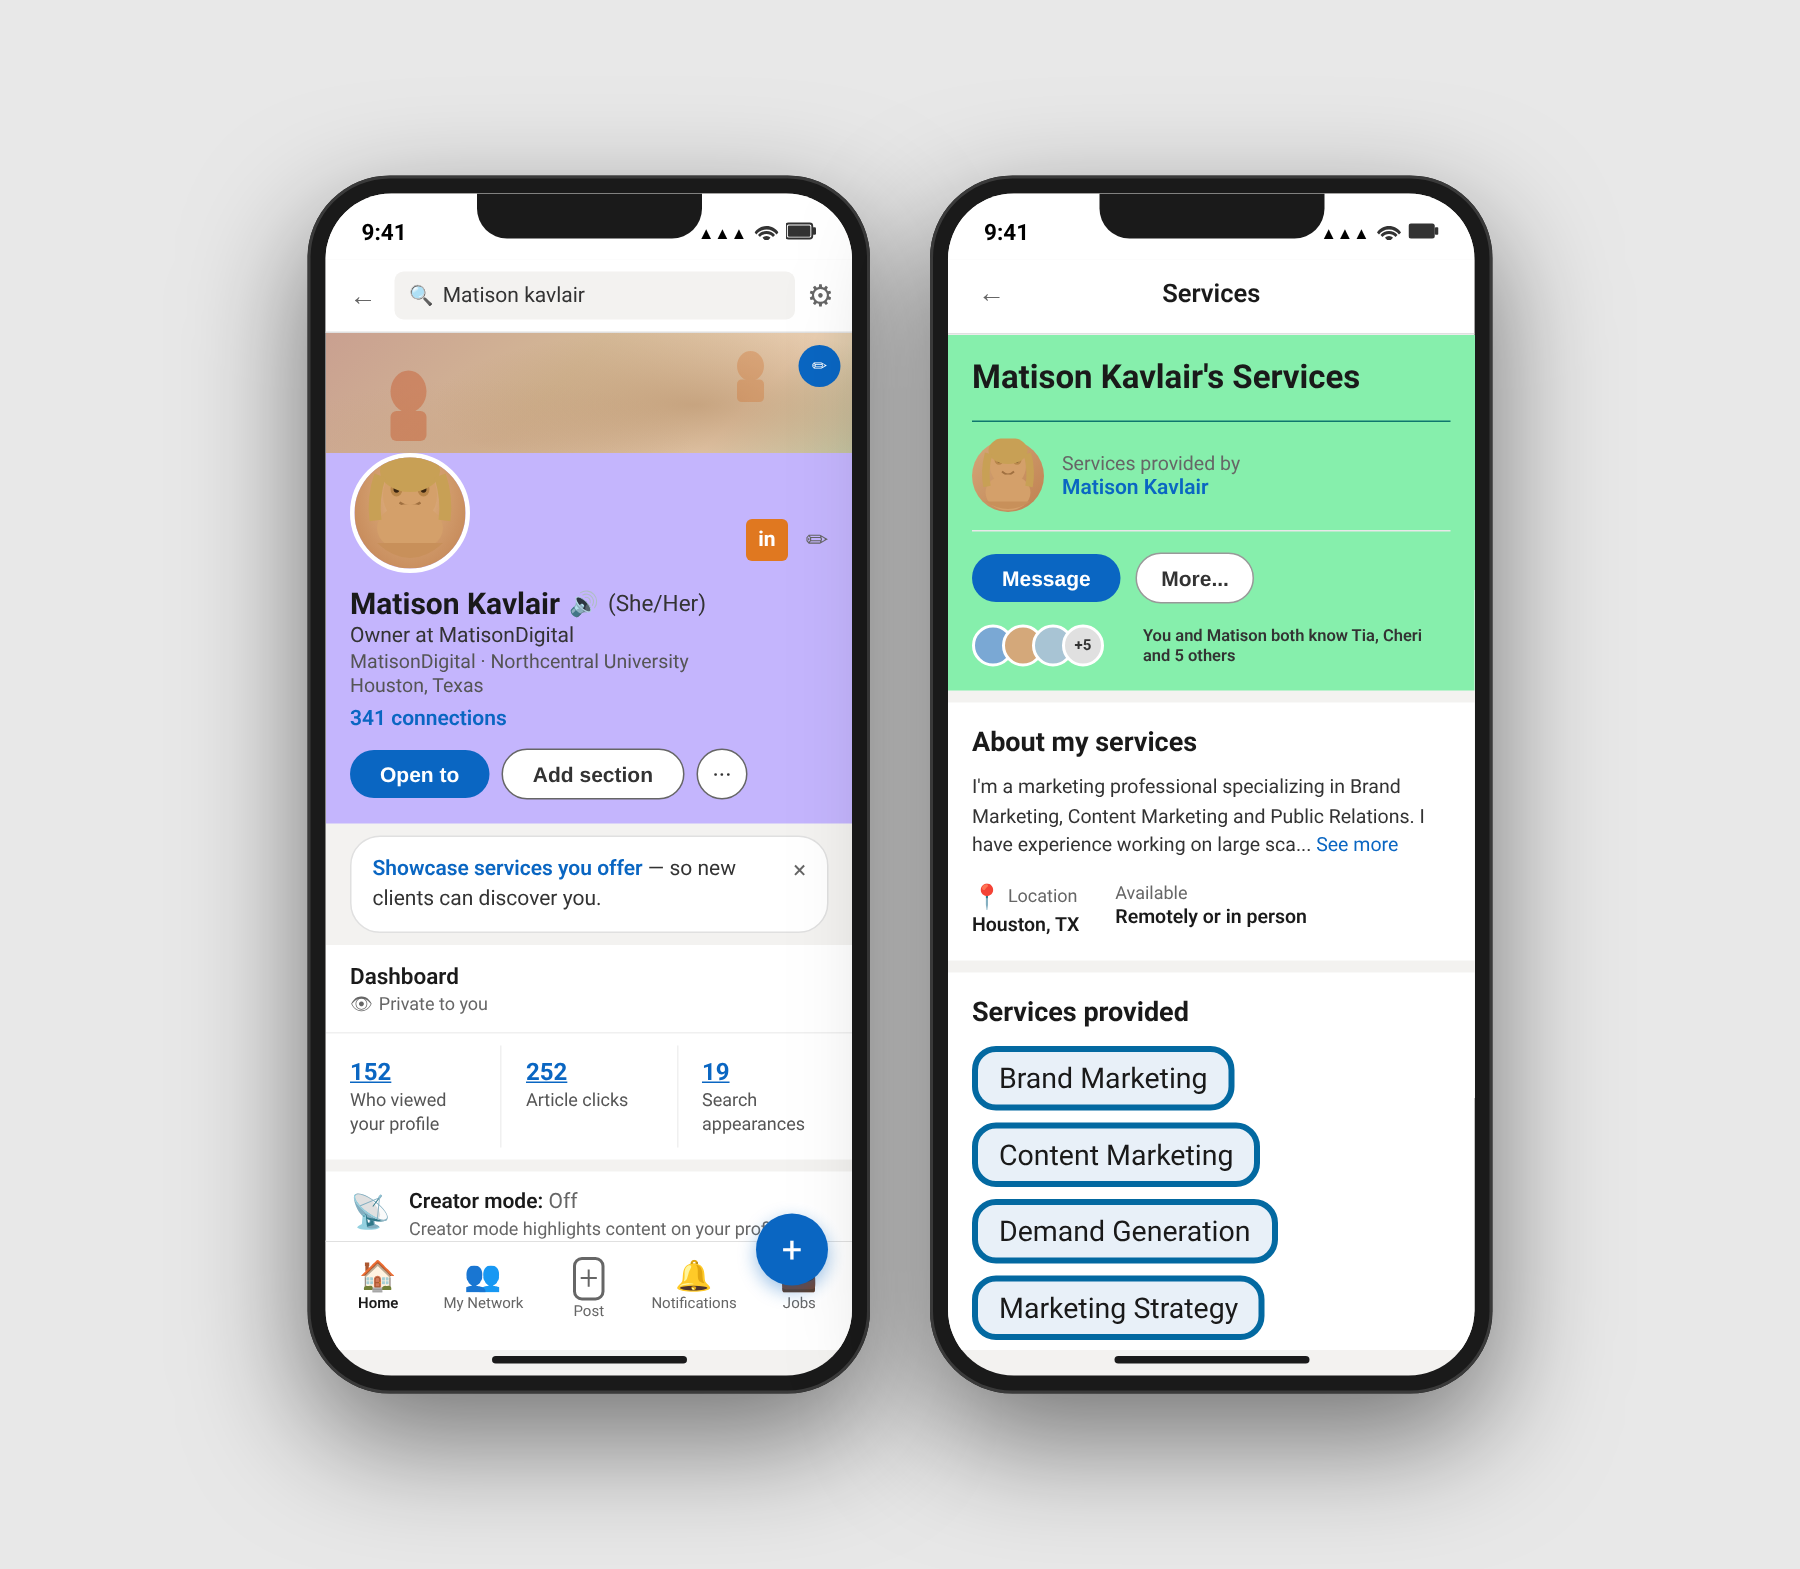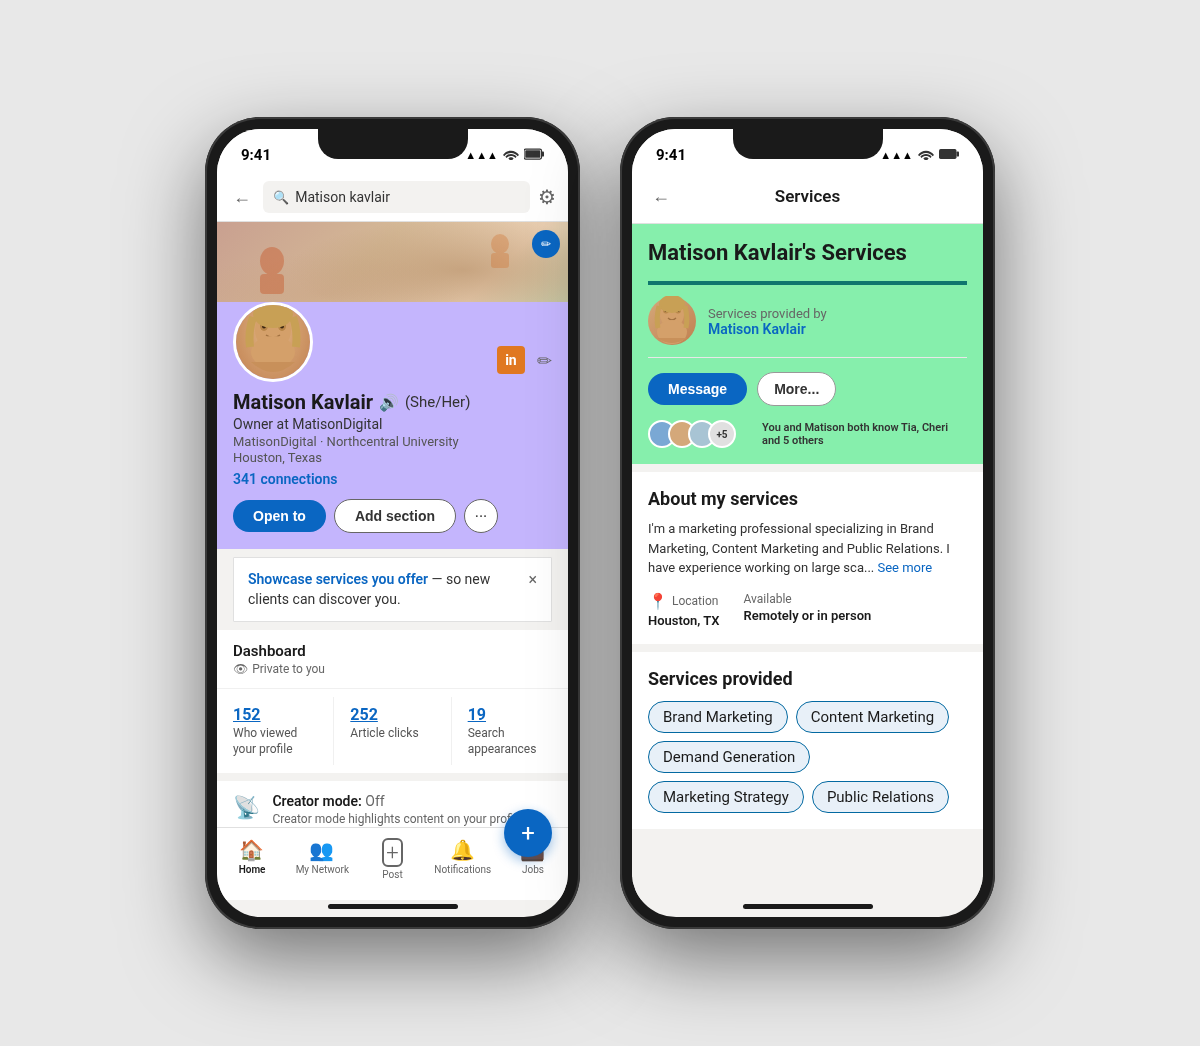--- a/index.html
+++ b/index.html
@@ -303,21 +303,21 @@
       cursor: pointer;
       color: #333;
     }
 
     
     .showcase-banner {
       background: white;
       margin: 0 16px;
       padding: 12px 14px;
       border: 1px solid #e0e0e0;
-      border-radius: 1px;
+      border-radius: 20px;
       display: flex;
       justify-content: space-between;
       align-items: flex-start;
       margin-bottom: 8px;
     }
 
     .showcase-text {
       font-size: 14px;
       color: #333;
       line-height: 1.4;
@@ -516,21 +516,21 @@
       font-weight: 700;
       color: #1a1a1a;
       margin-bottom: 16px;
     }
 
     .provider-row {
       display: flex;
       align-items: center;
       gap: 12px;
       padding: 12px 0;
-      border-top: 4px solid #0f766e;
+      border-top: 1px solid #0f766e;
       border-bottom: 1px solid #e8e8e8;
     }
 
     .provider-avatar {
       width: 48px;
       height: 48px;
       border-radius: 50%;
       background: linear-gradient(135deg, #d4a87a, #c08050);
       flex-shrink: 0;
       display: flex;
@@ -660,24 +660,24 @@
     .service-tags {
       display: flex;
       flex-wrap: wrap;
       gap: 8px;
       margin-top: 12px;
     }
 
     .service-tag {
       background: #e8f0f8;
       color: #1a1a1a;
-      border: 1px solid #0369a1;
+      border: 4px solid #0369a1;
       border-radius: 16px;
       padding: 6px 14px;
-      font-size: 15px;
+      font-size: 19px;
       cursor: pointer;
     }
   </style>
 </head>
 <body>
 
 <div class="phone">
   <div class="phone-screen">
     <div class="notch"></div>
 

